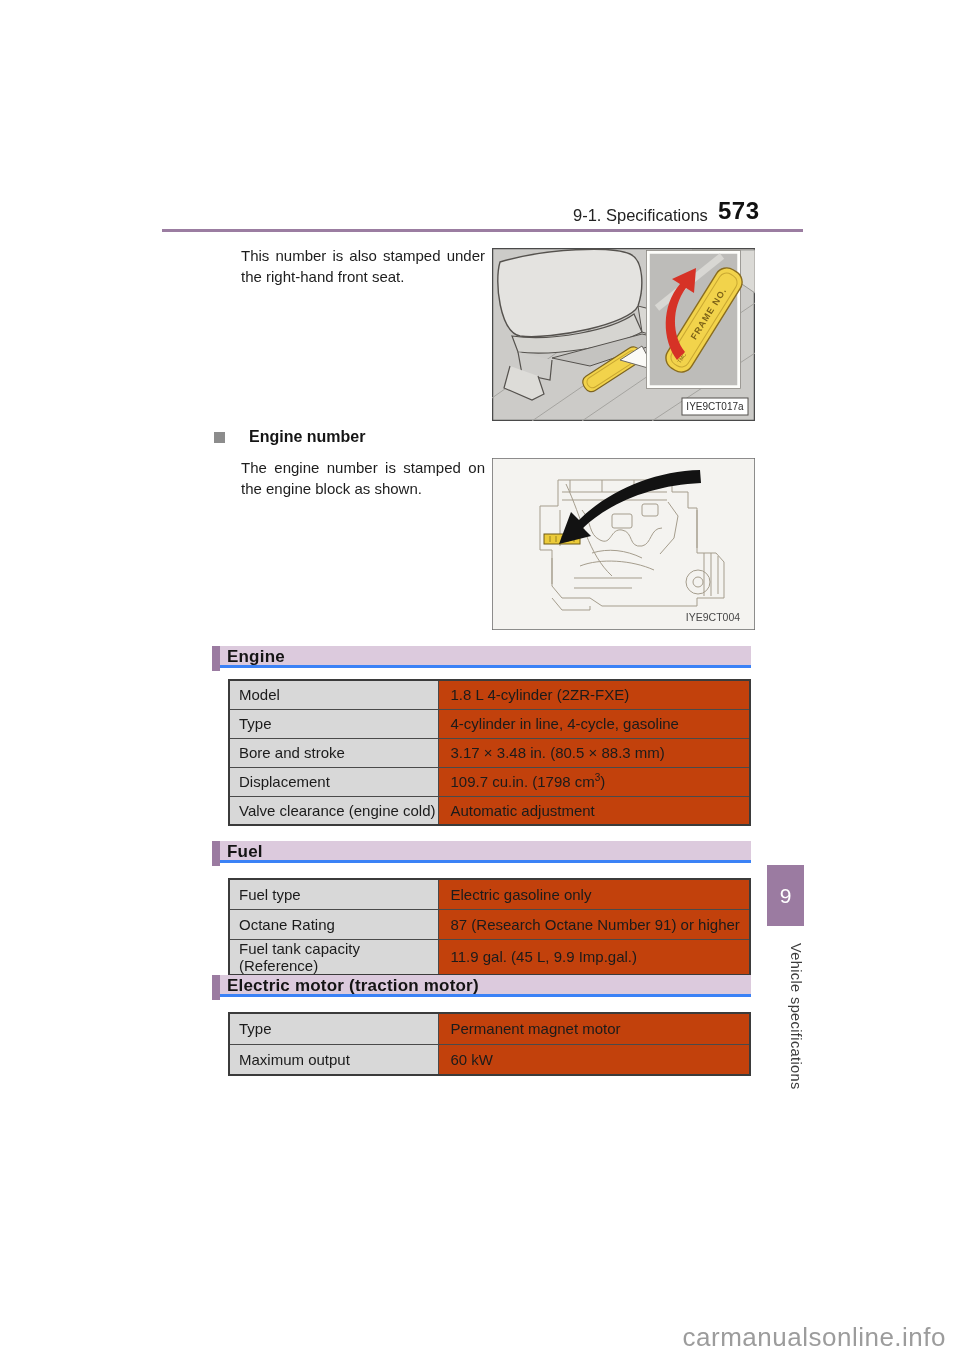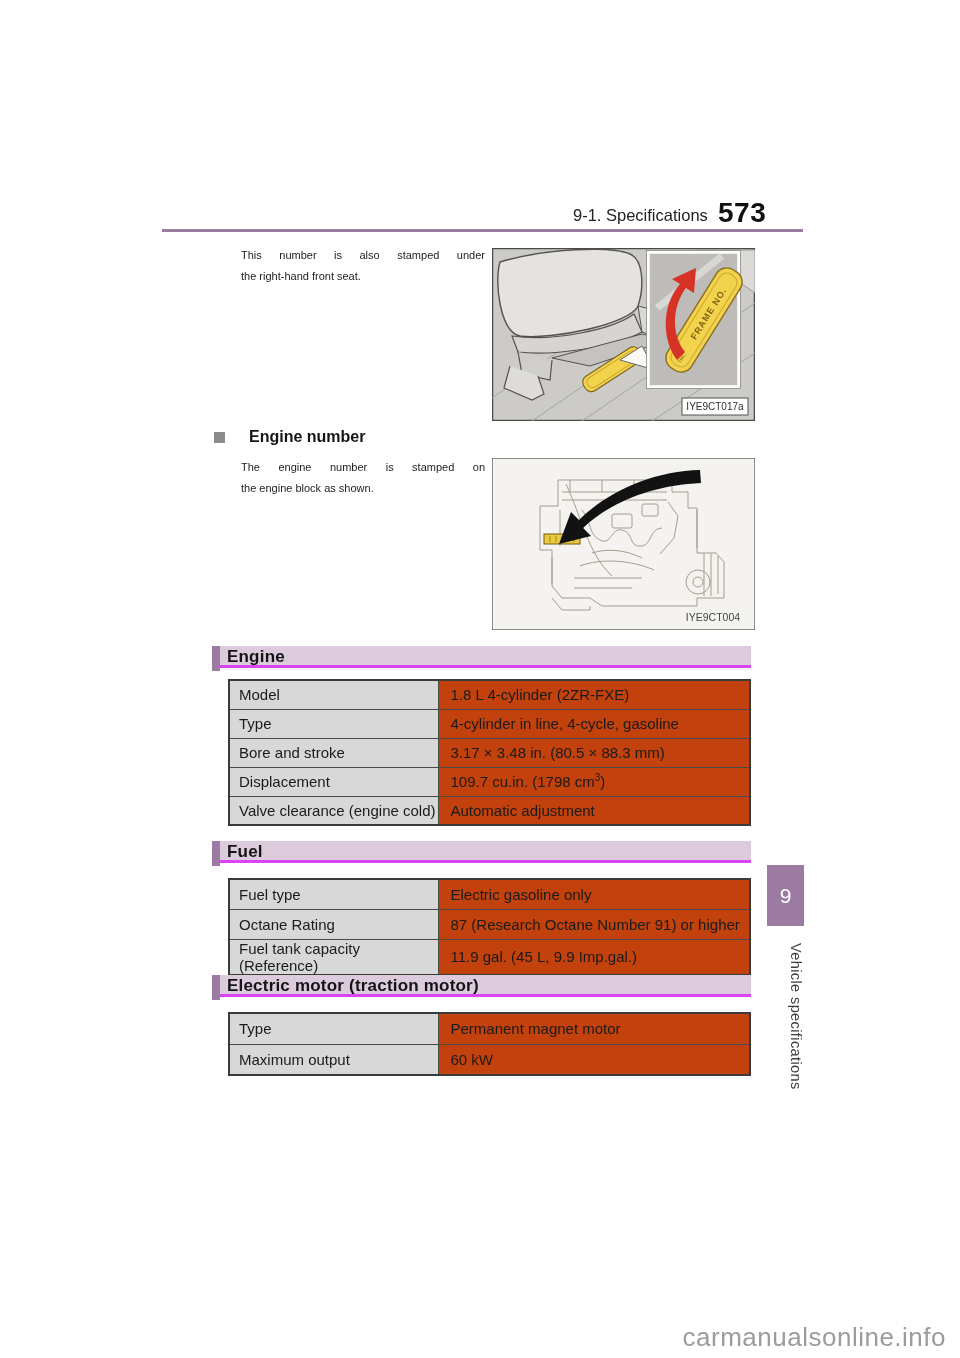--- a/index.html
+++ b/index.html
@@ -3,35 +3,35 @@
 <meta charset="utf-8">
 <style>
   * { margin:0; padding:0; box-sizing:border-box; }
   html,body { background:#ffffff; }
   #page {
     position:relative; width:960px; height:1358px; background:#ffffff;
     font-family:"Liberation Sans", sans-serif; color:#1c1c1c; overflow:hidden;
   }
   
   .hdr-section { position:absolute; left:573px; top:206px; font-size:16.5px; color:#222; }
-  .hdr-page    { position:absolute; left:718px; top:197px; width:86px; font-size:28px; font-weight:bold; color:#111; letter-spacing:0.5px; }
+  .hdr-page    { position:absolute; left:718px; top:197px; width:86px; font-size:24px; font-weight:bold; color:#111; letter-spacing:0.5px; }
   .hdr-rule    { position:absolute; left:162px; top:229px; width:641px; height:3px; background:#9b7da1; }
   
-  .para { position:absolute; left:241px; width:244px; font-size:11px; line-height:21px; color:#1d1d1d; }
+  .para { position:absolute; left:241px; width:244px; font-size:15px; line-height:21px; color:#1d1d1d; }
   .para .just { text-align:justify; text-align-last:justify; }
   .subhead { position:absolute; left:214px; display:flex; align-items:center; gap:24px; }
   .subhead .sq { width:11px; height:11px; background:#8c8c8c; flex:0 0 auto; }
   .subhead .t  { font-size:16px; font-weight:bold; color:#151515; }
   
   .fig { position:absolute; left:492px; width:263px; }
   .fig svg { display:block; }
   
   .sec-bar {
     position:absolute; left:212px; width:539px; height:22px;
-    background:#dccadd; border-bottom:3px solid #d946ef;
+    background:#dccadd; border-bottom:3px solid #3b82f6;
   }
   .sec-bar .notch { position:absolute; left:0; top:0; width:8px; height:25px; background:#9b7ba1; }
   .sec-bar .title { position:absolute; left:15px; top:1px; font-size:17px; font-weight:bold; color:#141414; letter-spacing:0.2px; }
   
   .spec-table {
     position:absolute; left:228px; width:523px;
     border-collapse:collapse; table-layout:fixed;
     font-size:15px; color:#1b1b1b;
   }
   .spec-table td { border:1px solid #4a4a4a; padding:0 0 0 9px; vertical-align:middle; }

